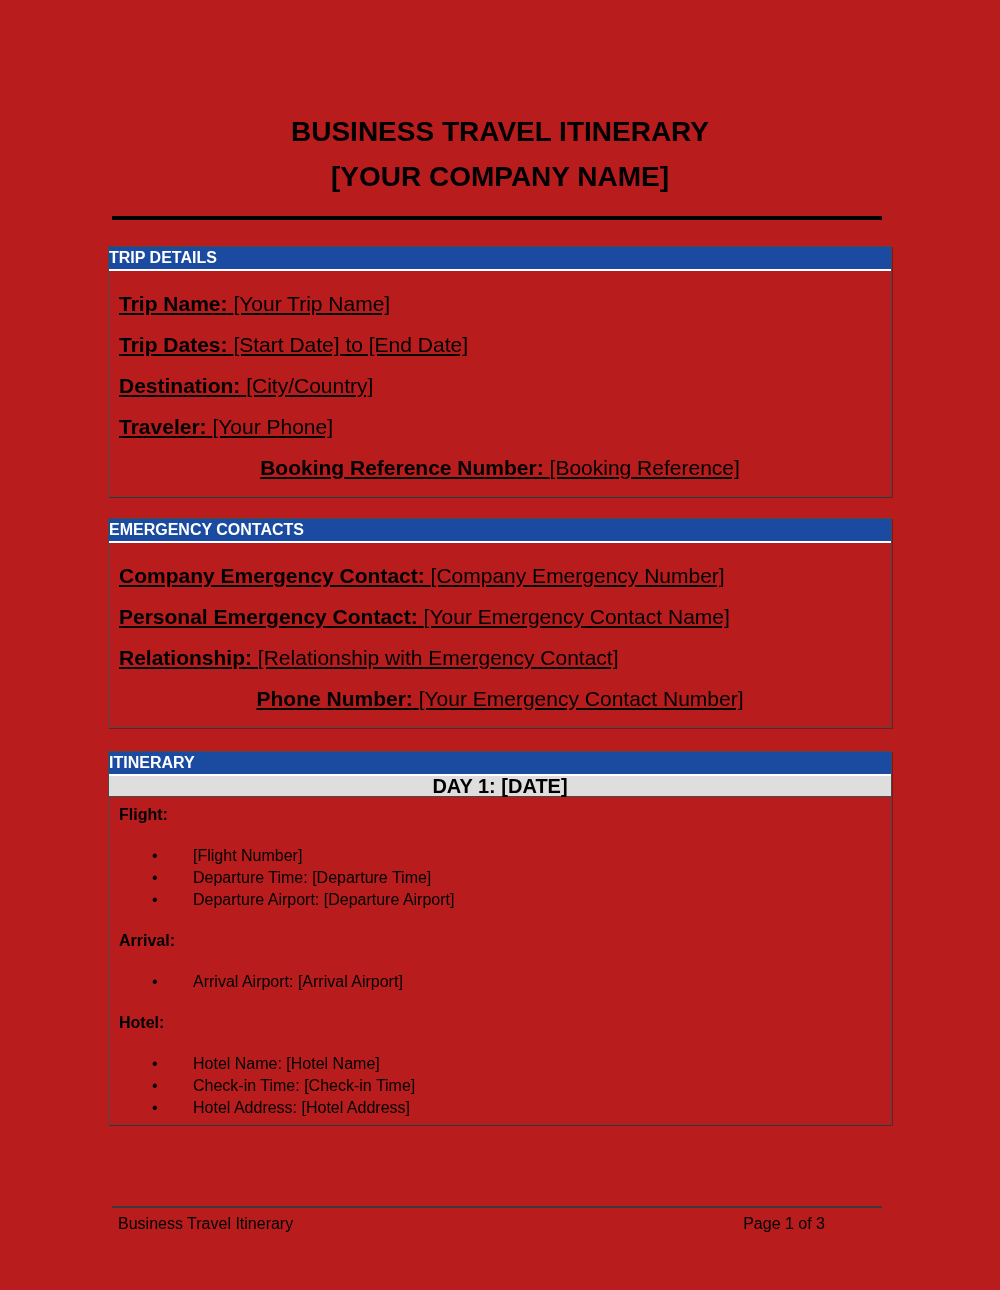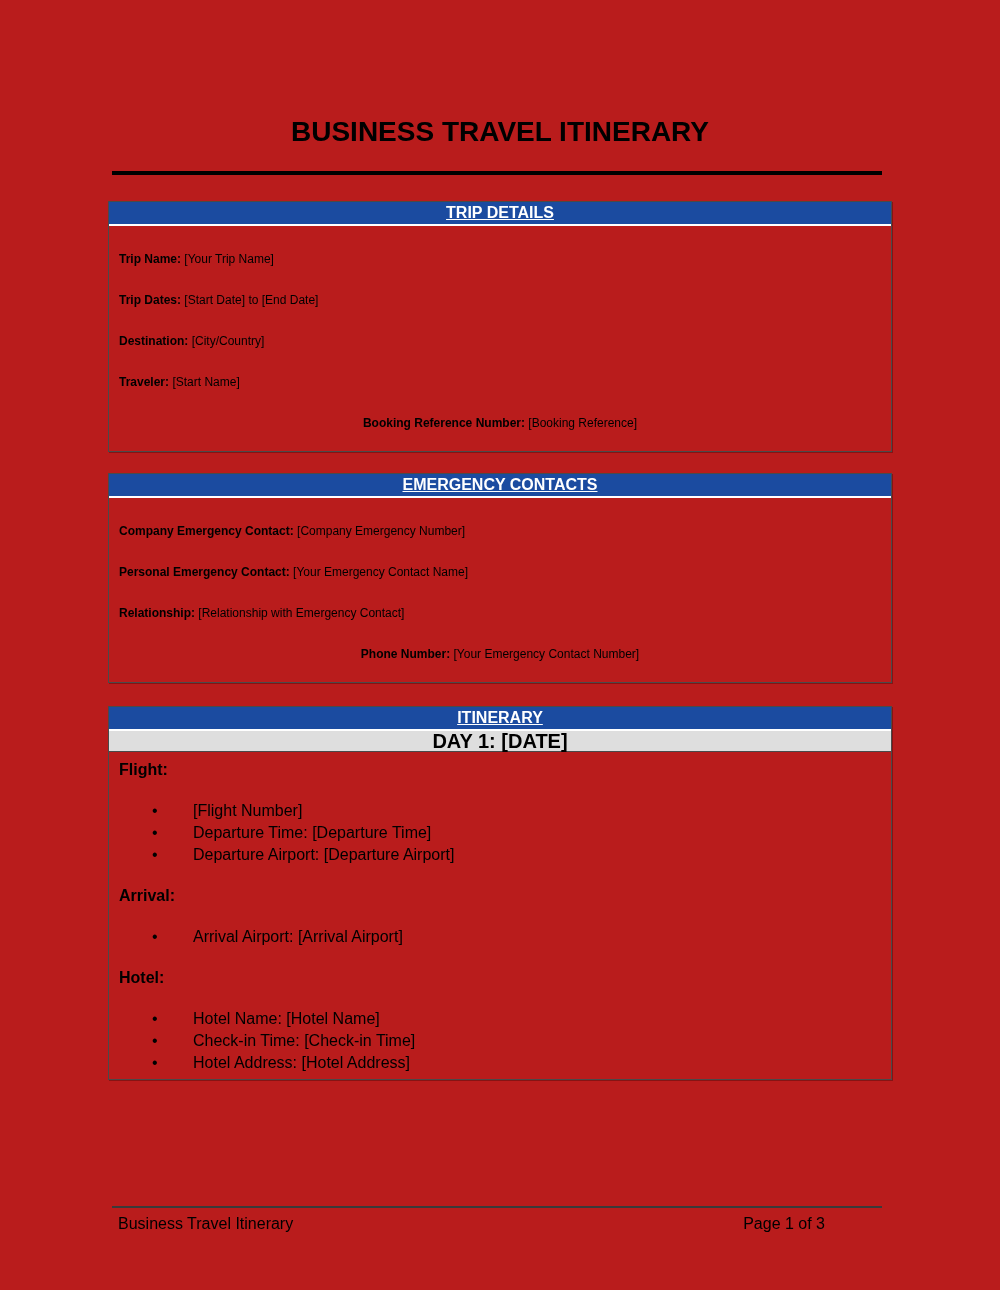--- a/index.html
+++ b/index.html
@@ -13,28 +13,28 @@
   .title-rule { height:4px; background:#000; border:0; margin:24px 118px 0 112px; }
 
   .box {
     margin:26px 108px 0; border:1px solid var(--border,#4a4a4a);
     box-shadow:1px 1px 0 rgba(0,0,0,.28);
   }
   .box + .box { margin-top:21px; }
   .box.itinerary { margin-top:23px; }
   .box-header {
     background:var(--blue,#1b4ba0); color:#fff; font-weight:bold; font-size:16px;
-    text-align:center; line-height:22px; height:22px; border-bottom:2px solid #fff;text-decoration:underline;
+    text-align:left; line-height:22px; height:22px; border-bottom:2px solid #fff;
   }
   .day-bar {
     background:var(--gray,#dedede); color:#000; font-weight:bold; font-size:20px;
     text-align:center; line-height:20px; height:20px;
     border-bottom:1px solid var(--border,#4a4a4a);
   }
-  .box-body { padding:23px 10px 18px; font-size:12px; }
+  .box-body { padding:23px 10px 18px; font-size:21px;text-decoration:underline; }
   .field { margin:0 0 21px; line-height:20px; }
   .field:last-child { margin-bottom:0;text-align:center; }
   .field b { font-weight:bold; }
 
   .itin-body { padding:7px 10px 5px; font-size:16px; }
   .ih { font-weight:bold; line-height:22px; margin:0 0 19px; }
   .itin-body ul { margin:0 0 19px; padding:0 0 0 74px; list-style:none; }
   .itin-body ul:last-child { margin-bottom:0; }
   .itin-body li { line-height:22px; position:relative; }
   .itin-body li::before { content:"\2022"; position:absolute; left:-41px; top:0; }
@@ -44,30 +44,31 @@
   .footer-row { display:flex; justify-content:space-between; margin:6px 118px 0; font-size:16px; line-height:20px; }
   .footer-right { margin-right:57px; }
 </style>
 </head>
 <body>
 
 <div class="page">
 
   <div class="titles">
     <div class="doc-title">BUSINESS TRAVEL ITINERARY</div>
+    <div class="doc-title">[YOUR COMPANY NAME]</div>
   </div>
   <hr class="title-rule">
 
   <section class="box">
     <div class="box-header">TRIP DETAILS</div>
     <div class="box-body">
       <p class="field"><b>Trip Name:</b> <span>[Your Trip Name]</span></p>
       <p class="field"><b>Trip Dates:</b> <span>[Start Date] to [End Date]</span></p>
       <p class="field"><b>Destination:</b> <span>[City/Country]</span></p>
-      <p class="field"><b>Traveler:</b> <span>[Start Name]</span></p>
+      <p class="field"><b>Traveler:</b> <span>[Your Phone]</span></p>
       <p class="field"><b>Booking Reference Number:</b> <span>[Booking Reference]</span></p>
     </div>
   </section>
 
   <section class="box">
     <div class="box-header">EMERGENCY CONTACTS</div>
     <div class="box-body">
       <p class="field"><b>Company Emergency Contact:</b> <span>[Company Emergency Number]</span></p>
       <p class="field"><b>Personal Emergency Contact:</b> <span>[Your Emergency Contact Name]</span></p>
       <p class="field"><b>Relationship:</b> <span>[Relationship with Emergency Contact]</span></p>

